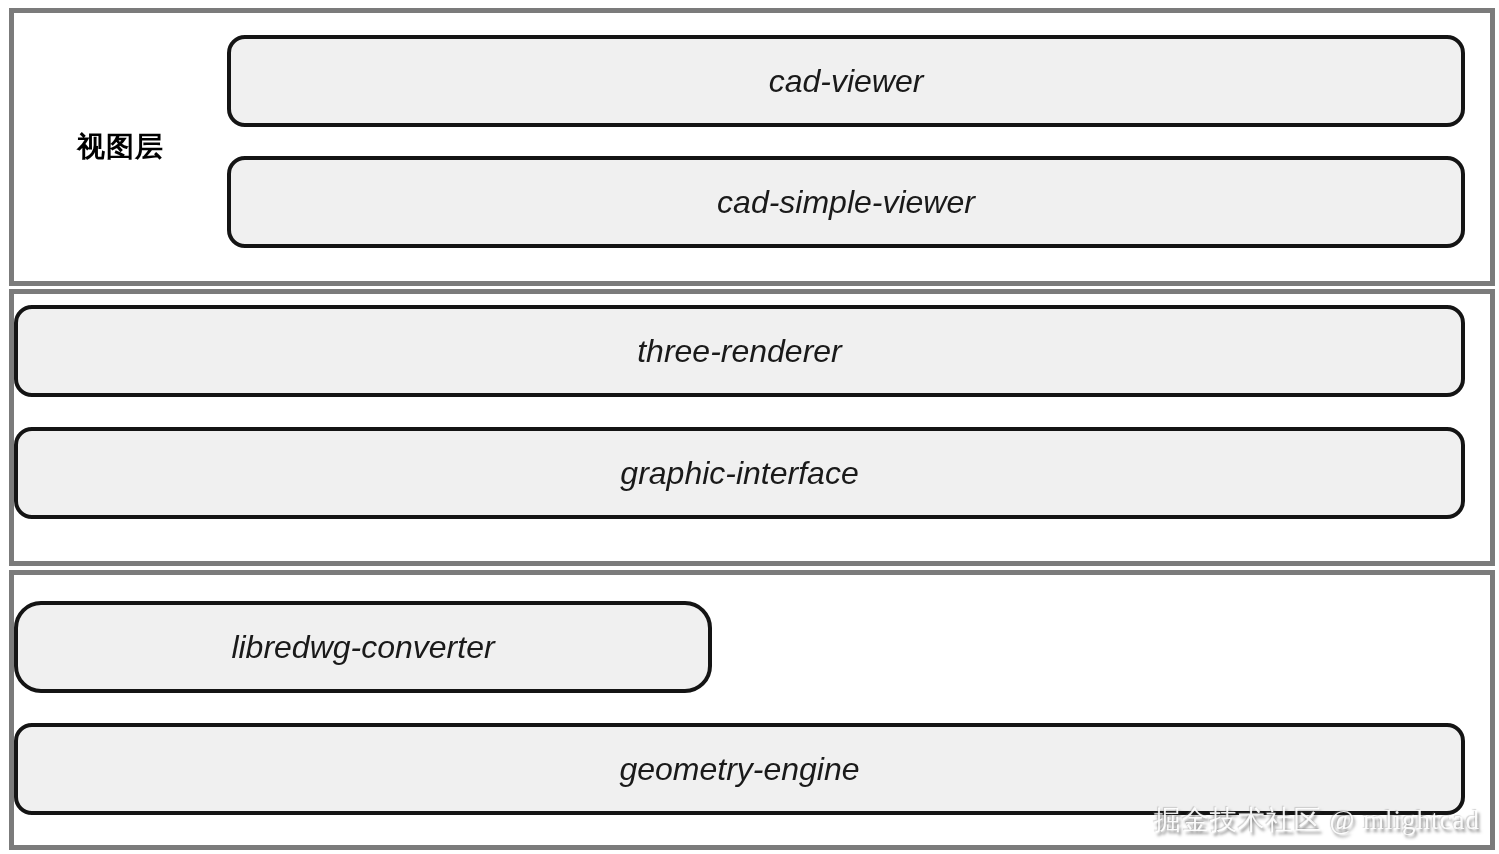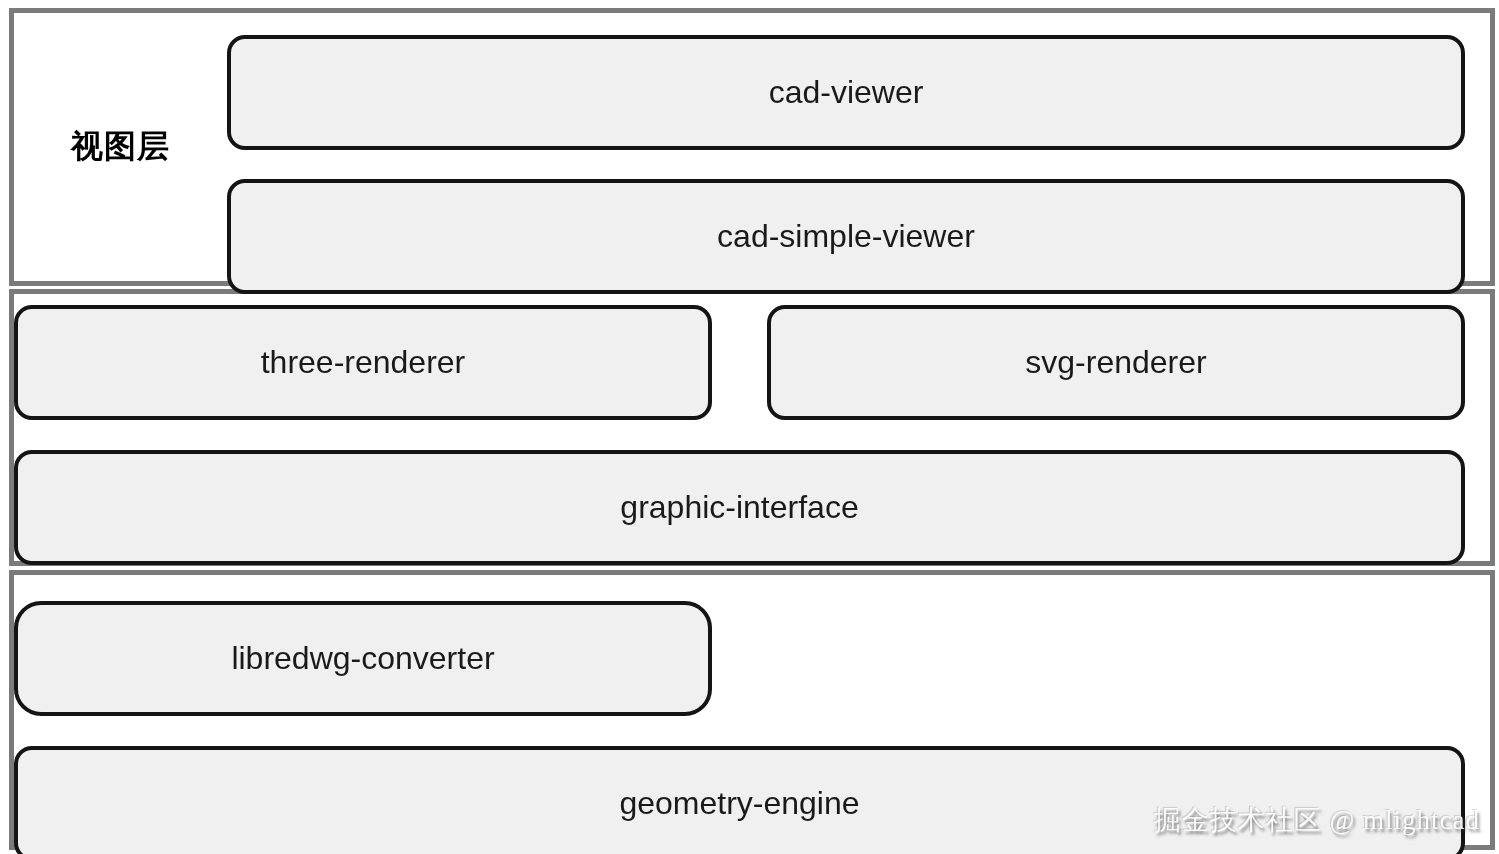--- a/index.html
+++ b/index.html
@@ -29,48 +29,49 @@
   }
   .layer-1 { height: 278px; margin-bottom: 3px; }
   .layer-2 { height: 277px; margin-bottom: 4px; }
   .layer-3 { height: 280px; }
   .layer-label {
     width: 213px;
     flex: 0 0 213px;
     display: flex;
     align-items: center;
     justify-content: center;
-    font-size: 32px;
+    font-size: 28px;
     font-weight: 700;
     color: #000000;
     letter-spacing: 1px;
   }
   .layer-content {
     flex: 1;
     padding-right: 25px;
     display: flex;
     flex-direction: column;
   }
   .layer-1 .layer-content { padding-top: 22px; gap: 29px; }
   .layer-2 .layer-content { padding-top: 11px; gap: 30px; }
   .layer-3 .layer-content { padding-top: 26px; gap: 30px; }
   .row {
     display: flex;
     gap: 55px;
   }
   .box {
     box-sizing: border-box;
     flex: 1;
-    height: 115px;
+    height: 92px;
     background: #f0f0f0;
     border: 4px solid #141414;
     border-radius: 18px;
     display: flex;
     align-items: center;
     justify-content: center;
+    font-style: italic;
   }
   .box.half {
     flex: 0 0 calc(50% - 27.5px);
     border-radius: 27px;
   }
   .box-label {
     font-size: 32px;
     color: #1a1a1a;
     white-space: nowrap;
   }
@@ -109,23 +110,20 @@
         </div>
       </div>
     </section>
 
     <section class="layer layer-2">
       <div class="layer-content">
         <div class="row">
           <div class="box">
             <span class="box-label">three-renderer</span>
           </div>
-          <div class="box">
-            <span class="box-label">svg-renderer</span>
-          </div>
         </div>
         <div class="row">
           <div class="box">
             <span class="box-label">graphic-interface</span>
           </div>
         </div>
       </div>
     </section>
 
     <section class="layer layer-3">

